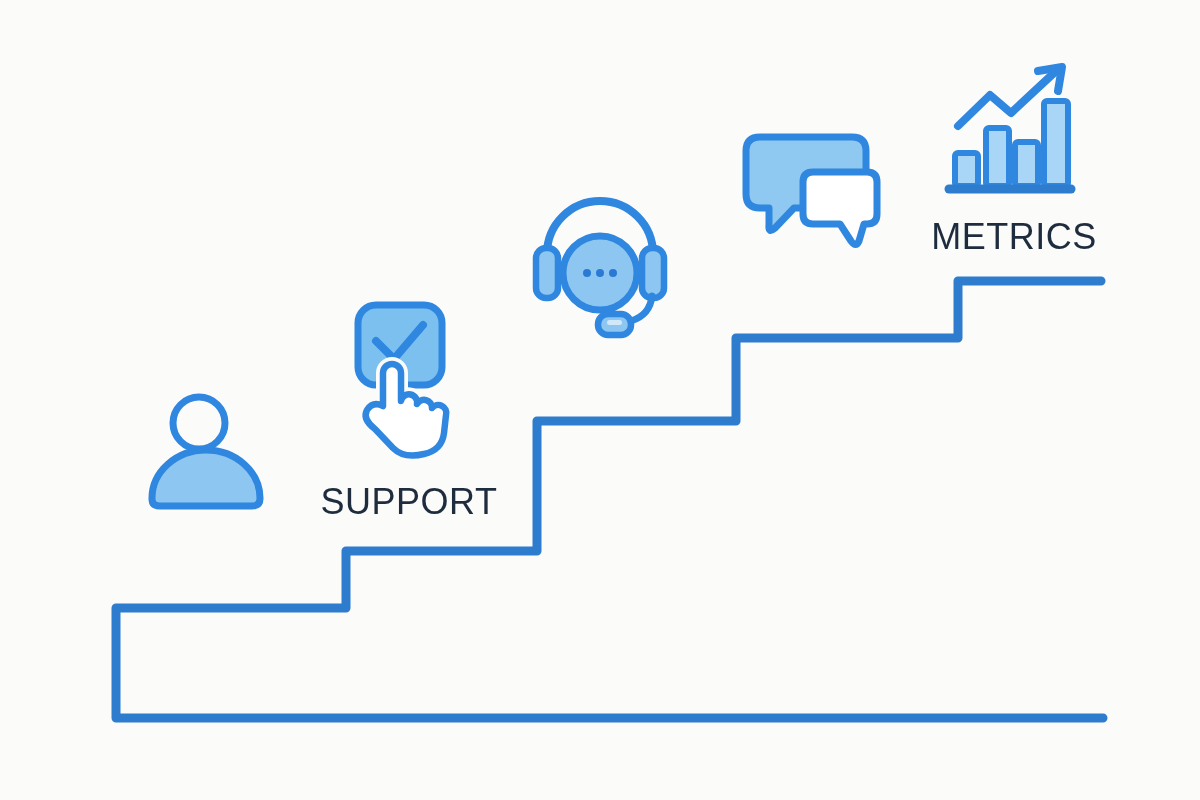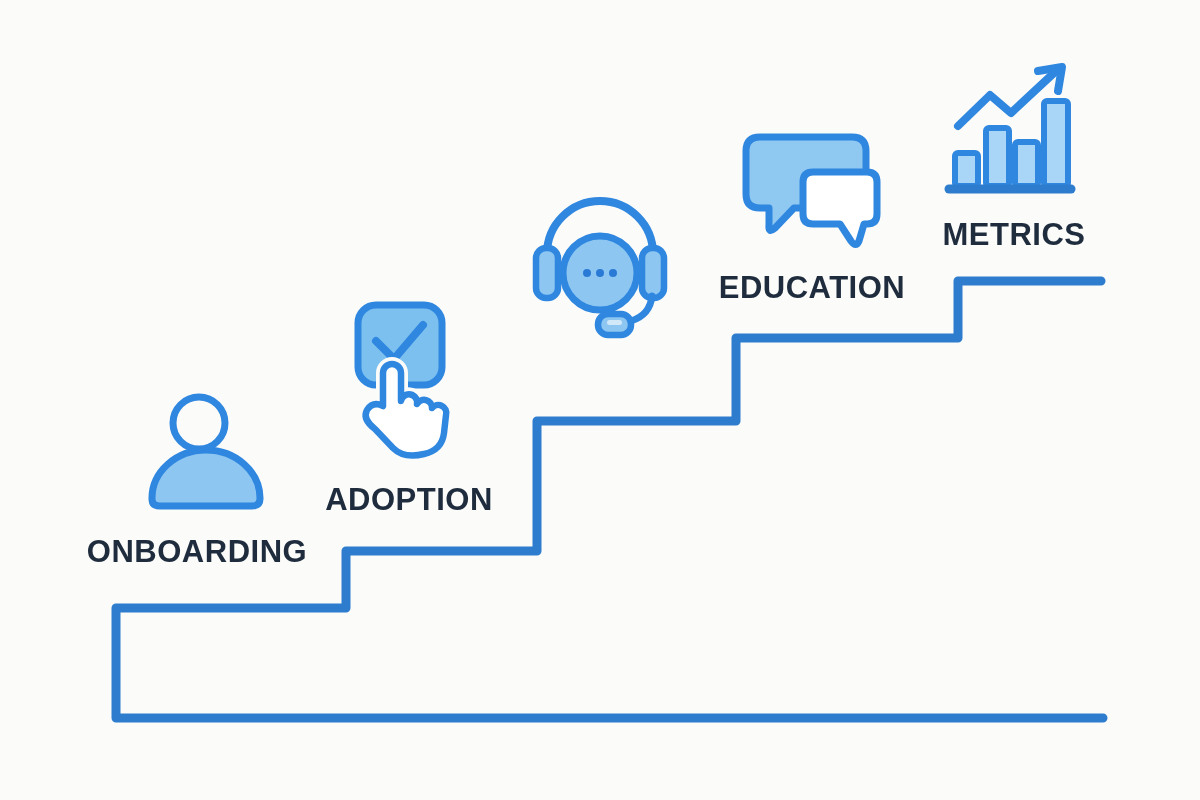--- a/index.html
+++ b/index.html
@@ -7,22 +7,22 @@
     position:relative;
     width:1200px;height:800px;
     background:#fbfbf9;
     overflow:hidden;
     font-family:"Liberation Sans", sans-serif;
   }
   .stage svg{position:absolute;left:0;top:0;}
   .step-label{
     position:absolute;
     transform:translateX(-50%);
-    font-weight:700;
-    font-size:31px;
+    font-weight:400;
+    font-size:36px;
     line-height:1;
     letter-spacing:0.5px;
     color:#1e2c3d;
     white-space:nowrap;
     user-select:none;
   }
 </style>
 </head>
 <body>
 
@@ -68,22 +68,20 @@
       <rect x="986" y="128" width="23" height="58" rx="3" fill="#a9d5f6" stroke-width="6"></rect>
       <rect x="1015" y="142" width="23" height="44" rx="3" fill="#a9d5f6" stroke-width="6"></rect>
       <rect x="1044" y="101" width="24" height="85" rx="3" fill="#a9d5f6" stroke-width="6"></rect>
       <line x1="949" y1="189" x2="1071" y2="189" stroke="#2d7ccd" stroke-width="9"></line>
       <polyline points="958,126 990,95 1011,113 1055,72" fill="none" stroke-width="8"></polyline>
       <path d="M1038 71 L1062 67 L1058 91" fill="none" stroke-width="8"></path>
     </g>
 
   </svg>
 
-  <div class="step-label" style="left:197px; top:536px">ONBOARDING</div>
 
-  <div class="step-label" style="left:409px; top:484px">ADOPTION</div>
+  <div class="step-label" style="left:409px; top:484px">SUPPORT</div>
 
 
-  <div class="step-label" style="left:812px; top:272px">EDUCATION</div>
 
   <div class="step-label" style="left:1014px; top:219px">METRICS</div>
 
 </div>
 
 </body></html>

